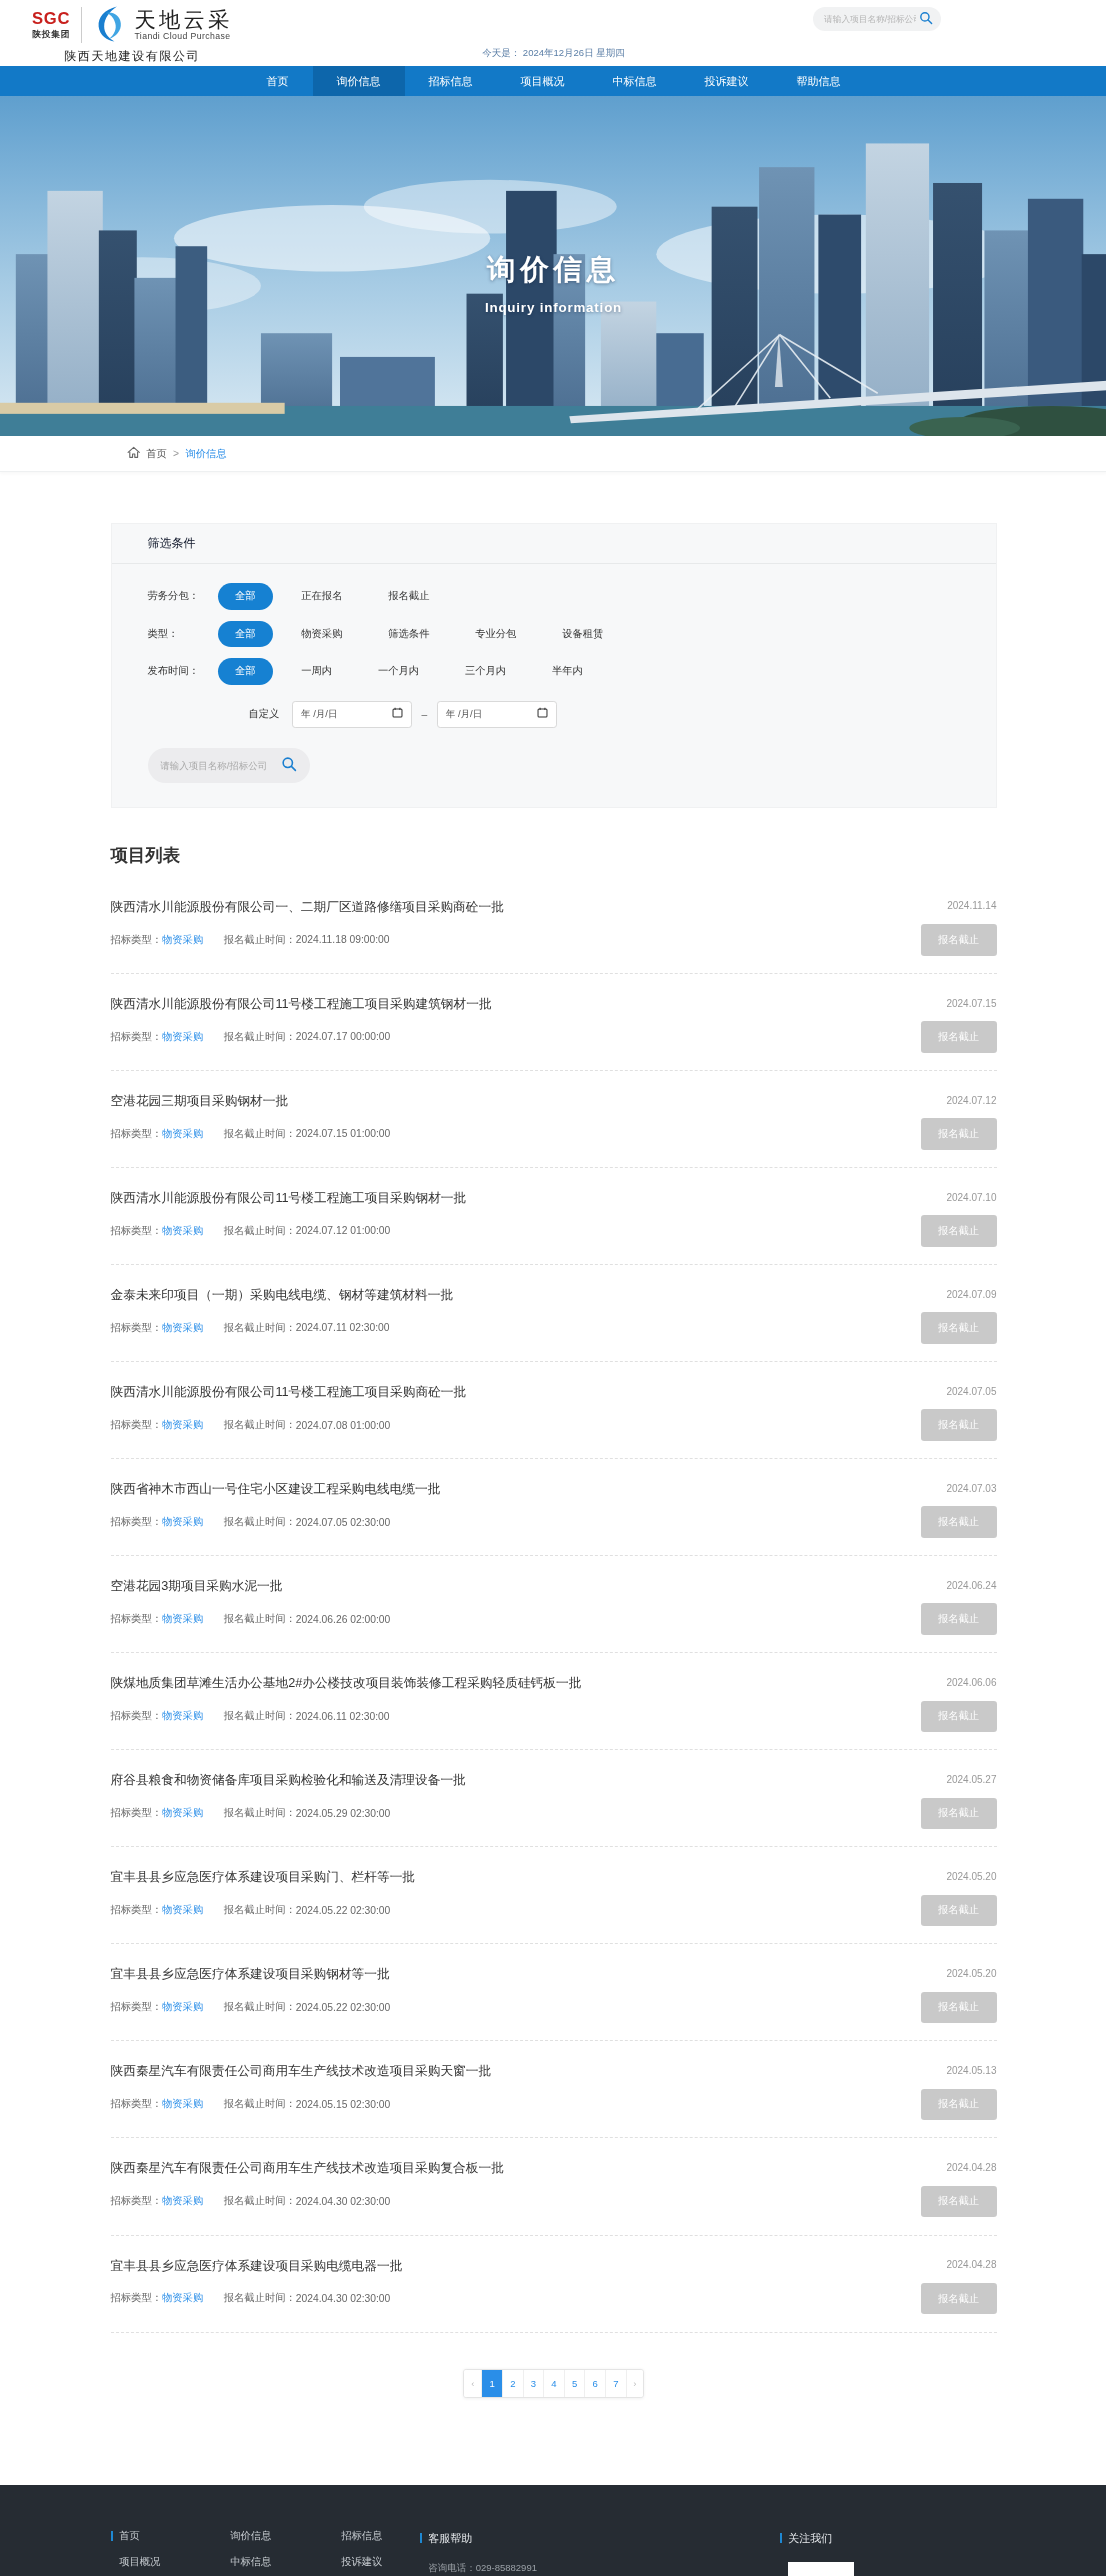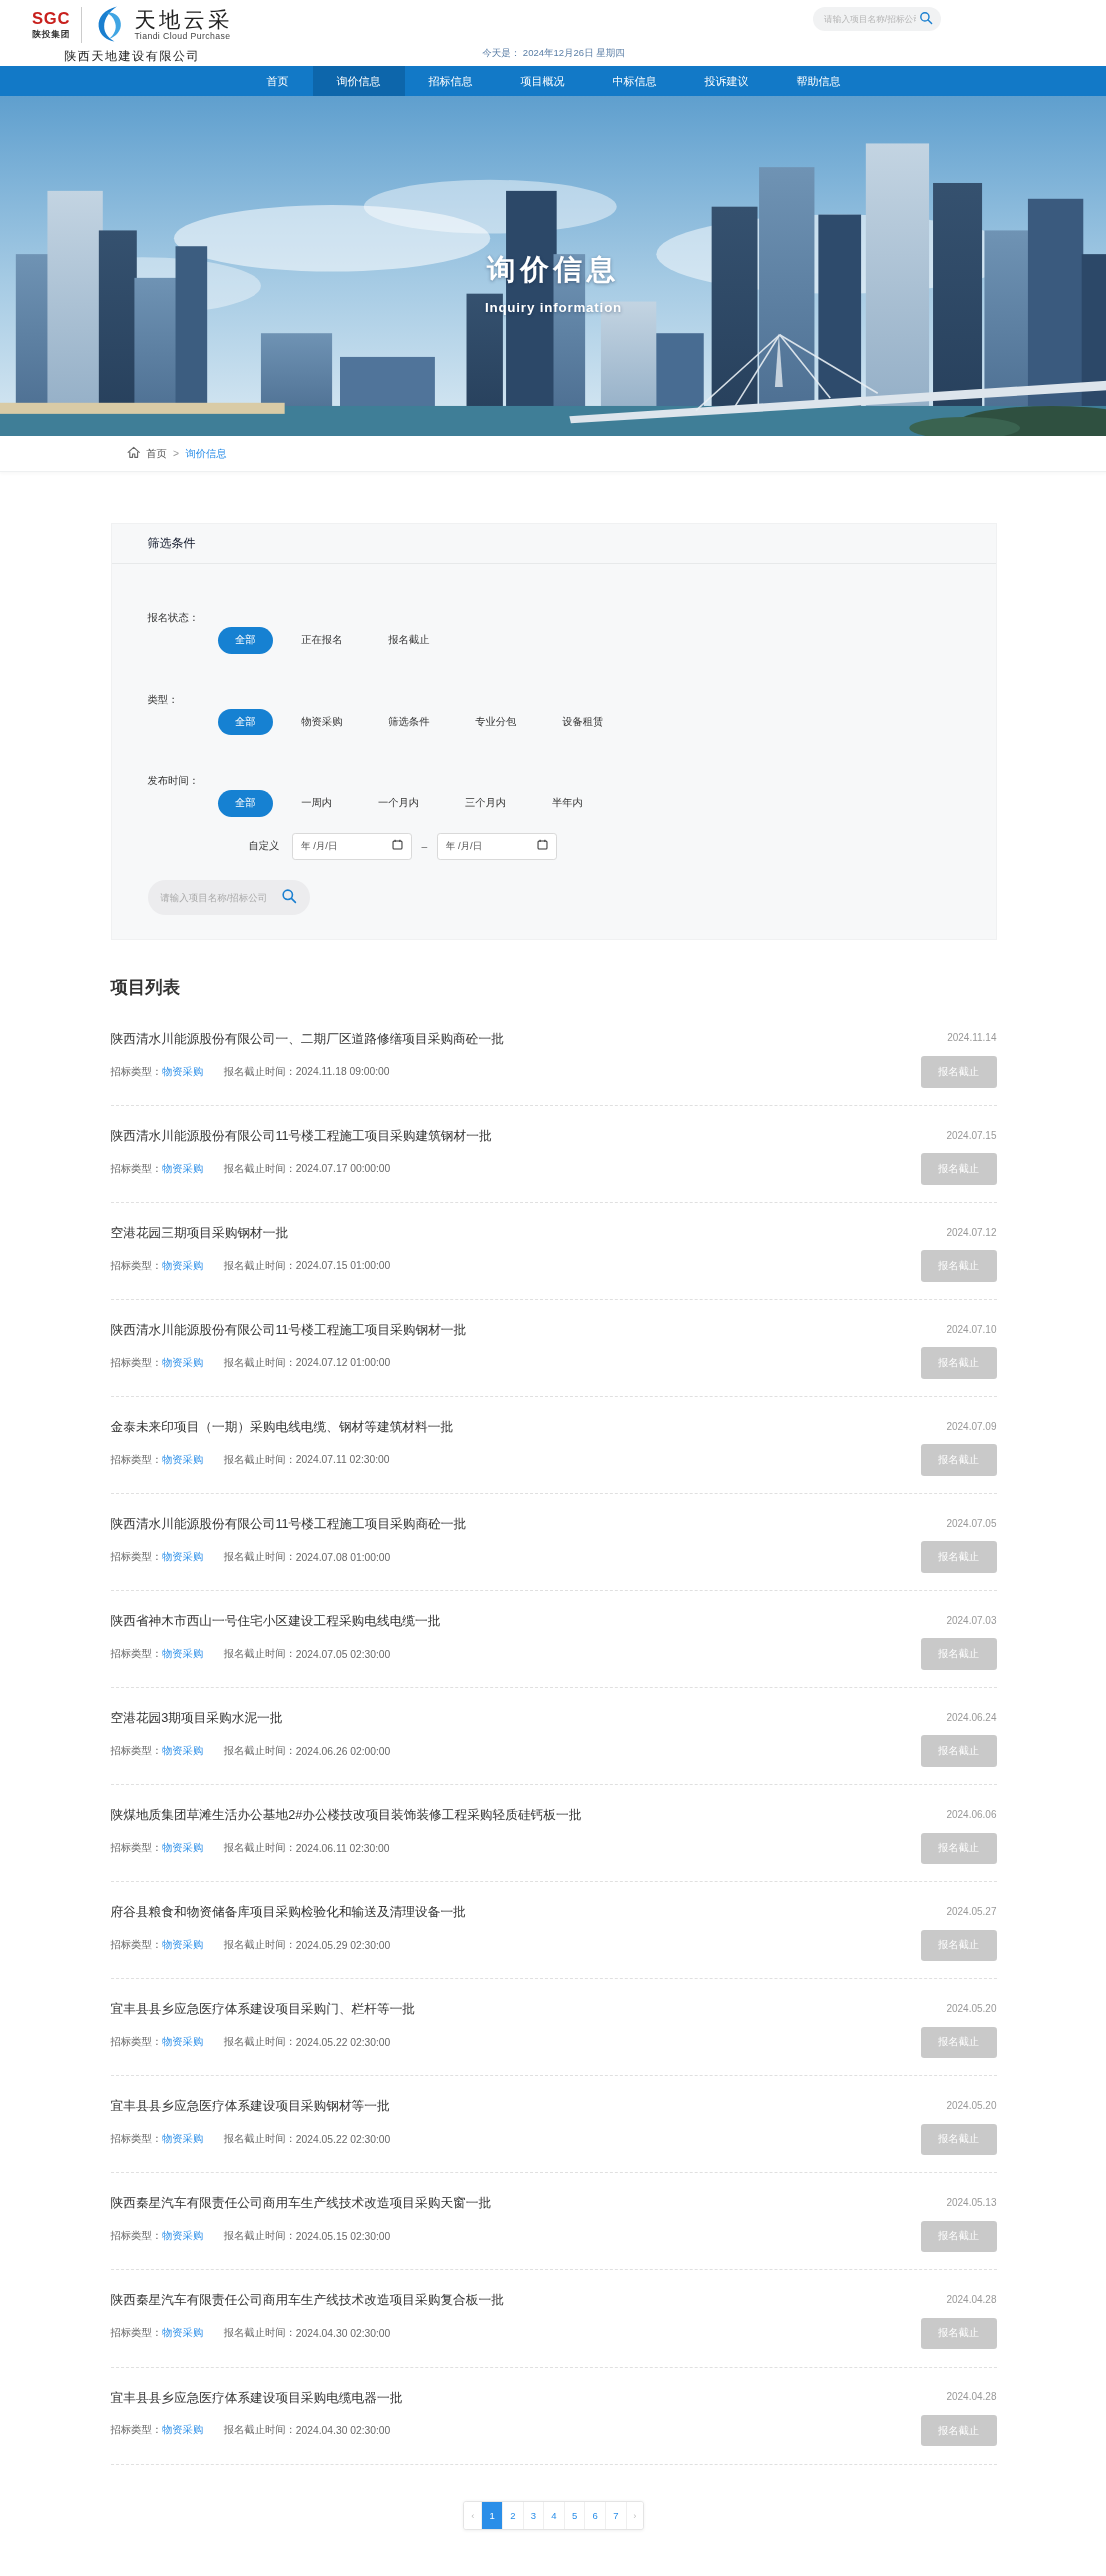--- a/index.html
+++ b/index.html
@@ -51,21 +51,21 @@
   .crumb { display:flex; align-items:center; gap:6.3px; height:35px; padding-left:16px; font-size:10.3px; color:#555; }
   .crumb .sep { color:#999; }
   .crumb .cur { color:#2a8ee8; }
 
   
   .filter-card { margin-top:51px; background:#f7f8f9; border:0.8px solid #f0f1f2; }
   .filter-head { padding:11px 36px; font-size:12px; color:#0f172a; border-bottom:0.8px solid #e7e9ea; }
   .filter-body { padding:19px 36px 24px; }
   .f-row { display:flex; align-items:center; margin-bottom:11px; }
   .f-label { width:70px; font-size:10.3px; color:#333; flex:none; }
-  .f-opts { display:flex; align-items:flex-end;margin-top:44px; }
+  .f-opts { display:flex; align-items:flex-end; }
   .f-opt { font-size:10.3px; color:#333; padding:6.3px 17.4px; margin-right:11px; border-radius:13.4px; cursor:pointer; }
   .f-opt.active { background:#1681d2; color:#fff; }
   .custom-row { display:flex; align-items:center; margin:16px 0 20.6px 101px; }
   .custom-label { font-size:10.3px; color:#333; margin-right:12.7px; }
   .date-input { display:flex; align-items:center; justify-content:space-between; width:120px; height:27px;
     background:#fff; border:0.8px solid #d9d9d9; border-radius:3.2px; padding:0 8px; cursor:text; }
   .date-input .ph { font-size:9.5px; color:#555;text-align:center; }
   .range-dash { margin:0 9.5px; color:#666; font-size:10.3px; }
   .f-search { width:162px; height:35px; background:#ececee; border-radius:17.4px; display:flex;
     align-items:center; padding:0 12.7px; }
@@ -248,21 +248,21 @@
   </div>
 </div>
 
 <main class="container">
 
   <section class="filter-card">
     <div class="filter-head">筛选条件</div>
     <div class="filter-body">
       <div id="filter-rows">
           <div class="f-row">
-            <span class="f-label">报名状态：</span>
+            <span class="f-label">劳务分包：</span>
             <div class="f-opts">
               <span class="f-opt active">全部</span>
               <span class="f-opt">正在报名</span>
               <span class="f-opt">报名截止</span>
             </div>
           </div>
           <div class="f-row">
             <span class="f-label">类型：</span>
             <div class="f-opts">
               <span class="f-opt active">全部</span>

